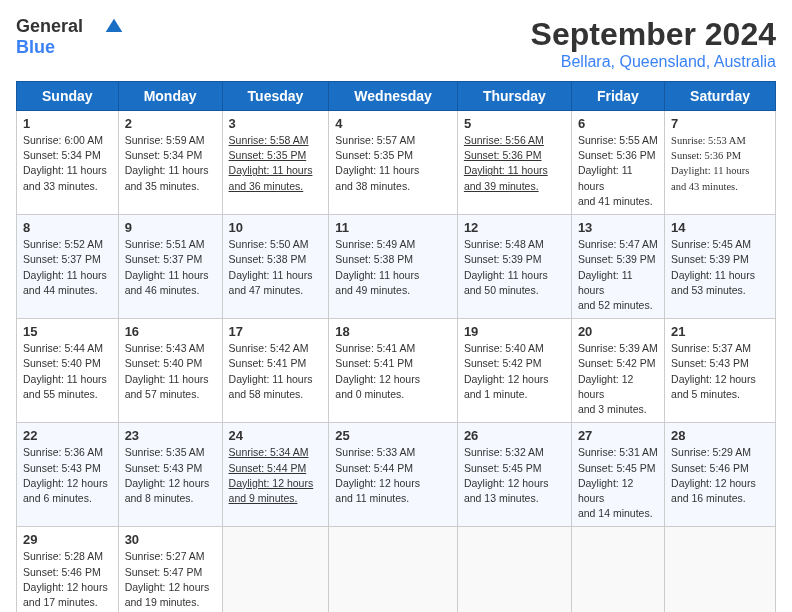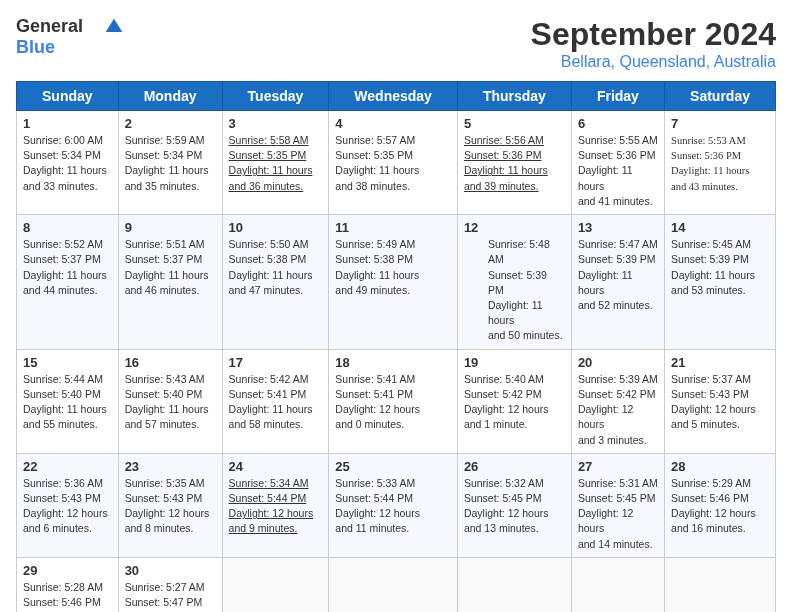--- a/index.html
+++ b/index.html
@@ -200,21 +200,21 @@
         </td>
         <td>
           <span class="day-num">11</span>
           <div class="day-info" style="white-space: pre-line;">Sunrise: 5:49 AM
 Sunset: 5:38 PM
 Daylight: 11 hours
 and 49 minutes.</div>
         </td>
         <td>
           <span class="day-num">12</span>
-          <div class="day-info" style="white-space: pre-line; margin-left: 24px;">Sunrise: 5:48 AM
+          <div class="day-info" style="white-space: pre-line;">Sunrise: 5:48 AM
 Sunset: 5:39 PM
 Daylight: 11 hours
 and 50 minutes.</div>
         </td>
         <td>
           <span class="day-num">13</span>
           <div class="day-info" style="white-space: pre-line;">Sunrise: 5:47 AM
 Sunset: 5:39 PM
 Daylight: 11 hours
 and 52 minutes.</div>

